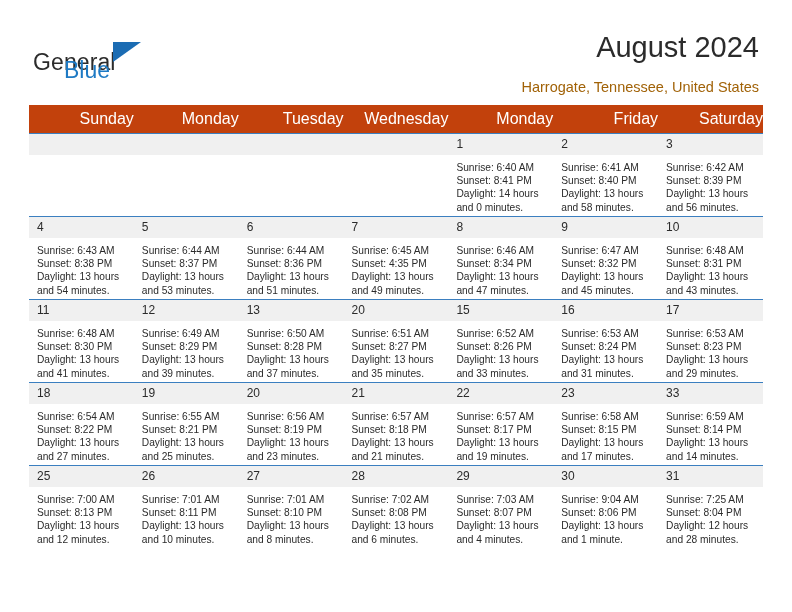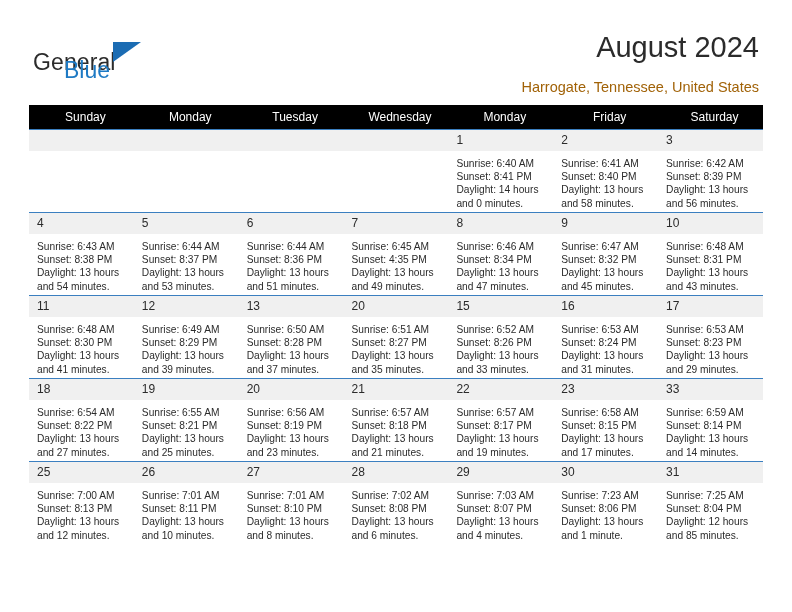--- a/index.html
+++ b/index.html
@@ -84,25 +84,25 @@
   
   .calendar {
     position: absolute;
     left: 29px;
     top: 105px;
     width: 734px;
     border-collapse: collapse;
     table-layout: fixed;
   }
   .calendar th {
-    background: #000000;
+    background: #c2410c;
     color: #ffffff;
     font-weight: normal;
-    font-size: 12px;
-    text-align: center;
+    font-size: 16px;
+    text-align: right;
     padding: 5px 0 5px 8px;
     height: 10px;
     border: none;
   }
   .calendar td {
     vertical-align: top;
     padding: 0;
     width: 104.85px;
     border-top: 1px solid #3b7fc0;
     background: #ffffff;
@@ -440,32 +440,32 @@
             <span class="info">
               <span>Sunrise: 7:03 AM</span>
               <span>Sunset: 8:07 PM</span>
               <span>Daylight: 13 hours</span>
               <span>and 4 minutes.</span>
             </span>
           </td>
           <td>
             <span class="daynum">30</span>
             <span class="info">
-              <span>Sunrise: 7:23 AM</span>
+              <span>Sunrise: 9:04 AM</span>
               <span>Sunset: 8:06 PM</span>
               <span>Daylight: 13 hours</span>
               <span>and 1 minute.</span>
             </span>
           </td>
           <td>
             <span class="daynum">31</span>
             <span class="info">
               <span>Sunrise: 7:25 AM</span>
               <span>Sunset: 8:04 PM</span>
               <span>Daylight: 12 hours</span>
-              <span>and 85 minutes.</span>
+              <span>and 28 minutes.</span>
             </span>
           </td>
         </tr>
       </tbody>
   </table>
 
 </div>
 
 </body></html>

